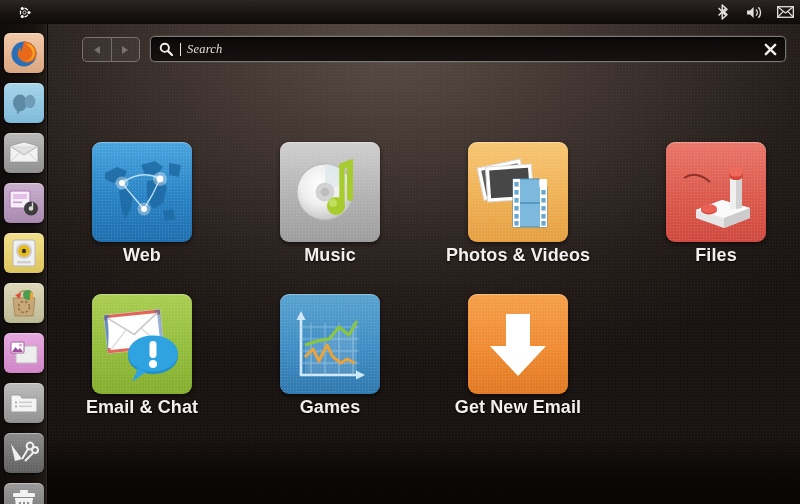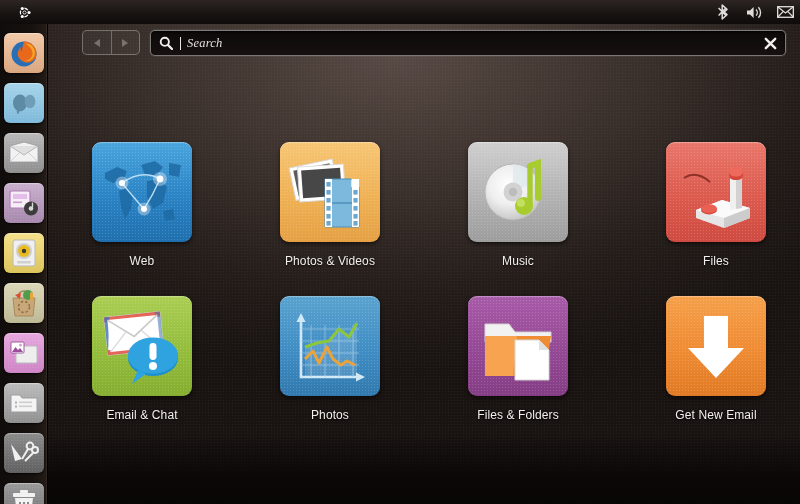--- a/index.html
+++ b/index.html
@@ -58,21 +58,21 @@
   }
   #dash-bottomfade{
     position:absolute; left:0; bottom:0; width:752px; height:70px;
     background:linear-gradient(to bottom, rgba(10,7,6,0) 0%, rgba(8,6,5,.85) 60%, #080605 100%);
     pointer-events:none;
   }
 
   
   #search-row{
     position:absolute; top:6px; left:14px; width:724px; height:32px;
-    display:flex; align-items:flex-start; gap:10px; z-index:12;padding-left:20px;
+    display:flex; align-items:flex-end; gap:10px; z-index:12;padding-left:20px;
   }
   #nav-buttons{
     display:flex; width:58px; height:25px; border-radius:5px;
     border:1px solid rgba(255,255,255,.30);
     background:rgba(255,255,255,.045);
     overflow:hidden;
   }
   .nav-btn{
     width:29px; height:100%; display:flex; align-items:center; justify-content:center;
   }
@@ -110,22 +110,22 @@
     box-shadow:inset 0 1px 0 rgba(255,255,255,.30), 0 2px 4px rgba(0,0,0,.55);
     display:flex; align-items:center; justify-content:center;
   }
   .cat-tile:after{
     content:""; position:absolute; inset:0;
     background-image:radial-gradient(rgba(255,255,255,.16) 0.5px, transparent 0.6px);
     background-size:3px 3px; pointer-events:none;
   }
   .cat-tile svg{ position:relative; z-index:2; display:block; }
   .cat-label{
-    margin-top:12px; font-size:12px; color:#f2efed; letter-spacing:.1px;
-    text-shadow:0 1px 2px rgba(0,0,0,.9); white-space:nowrap;
+    margin-top:3px; font-size:18px; color:#f2efed; letter-spacing:.1px;
+    text-shadow:0 1px 2px rgba(0,0,0,.9); white-space:nowrap;font-weight:bold;
   }
   
   #grid .cat:nth-child(4n){ transform:translateX(10px); }
 </style>
 </head>
 <body>
 
 <div id="screen">
 
   <div id="top-panel">
@@ -347,20 +347,43 @@
               <circle cx="47" cy="62" r="3"></circle>
             </g>
             <g fill="#ffffff" opacity=".35">
               <circle cx="25" cy="36" r="6.5"></circle>
               <circle cx="63" cy="32" r="7"></circle>
               <circle cx="47" cy="62" r="6.5"></circle>
             </g>
           </svg>
         </div>
         <div class="cat-label">Web</div>
+      </div>
+
+      <div class="cat">
+        <div class="cat-tile" style="background:linear-gradient(to bottom,#cfcfcf 0%,#b2b2b2 55%,#9d9d9d 100%);">
+          <svg width="88" height="88" viewBox="0 0 88 88">
+            <defs>
+              <radialGradient id="cdg" cx="42%" cy="38%" r="62%">
+                <stop offset="0%" stop-color="#ffffff"></stop>
+                <stop offset="55%" stop-color="#efefef"></stop>
+                <stop offset="100%" stop-color="#c9c9c9"></stop>
+              </radialGradient>
+            </defs>
+            <circle cx="39" cy="44" r="28" fill="url(#cdg)" stroke="#b6b6b6" stroke-width="1"></circle>
+            <path d="M39 16 A28 28 0 0 1 64 33 L39 44 Z" fill="#dfe8ee" opacity=".75"></path>
+            <circle cx="39" cy="44" r="9.5" fill="#d2d2d2"></circle>
+            <circle cx="39" cy="44" r="4.2" fill="#bcbcbc"></circle>
+            <path d="M56 18 L64 15 L64 50" stroke="#a8cc2e" stroke-width="6" fill="none" stroke-linecap="round"></path>
+            <path d="M56 18 L56 56" stroke="#a8cc2e" stroke-width="5.4" fill="none" stroke-linecap="round"></path>
+            <circle cx="50" cy="58" r="9" fill="#a8cc2e"></circle>
+            <circle cx="47" cy="55" r="4" fill="#c9e36a" opacity=".8"></circle>
+          </svg>
+        </div>
+        <div class="cat-label">Music</div>
       </div>
 
       <div class="cat">
         <div class="cat-tile" style="background:linear-gradient(to bottom,#f7c674 0%,#efb155 55%,#e5a043 100%);">
           <svg width="90" height="86" viewBox="0 0 90 86">
             <g transform="rotate(-12 40 34)">
               <rect x="8" y="12" width="44" height="33" fill="#ffffff" stroke="#d8d8d8" stroke-width="1"></rect>
               <rect x="11.5" y="15.5" width="37" height="26" fill="#5b5b5b"></rect>
             </g>
             <g transform="rotate(-4 44 40)">
@@ -386,43 +409,20 @@
                 <rect x="68.4" y="72" width="4.2" height="4.6"></rect>
               </g>
               <path d="M47 54 L67 54" stroke="#4e8fb8" stroke-width="1.4"></path>
             </g>
           </svg>
         </div>
         <div class="cat-label">Photos &amp; Videos</div>
       </div>
 
       <div class="cat">
-        <div class="cat-tile" style="background:linear-gradient(to bottom,#cfcfcf 0%,#b2b2b2 55%,#9d9d9d 100%);">
-          <svg width="88" height="88" viewBox="0 0 88 88">
-            <defs>
-              <radialGradient id="cdg" cx="42%" cy="38%" r="62%">
-                <stop offset="0%" stop-color="#ffffff"></stop>
-                <stop offset="55%" stop-color="#efefef"></stop>
-                <stop offset="100%" stop-color="#c9c9c9"></stop>
-              </radialGradient>
-            </defs>
-            <circle cx="39" cy="44" r="28" fill="url(#cdg)" stroke="#b6b6b6" stroke-width="1"></circle>
-            <path d="M39 16 A28 28 0 0 1 64 33 L39 44 Z" fill="#dfe8ee" opacity=".75"></path>
-            <circle cx="39" cy="44" r="9.5" fill="#d2d2d2"></circle>
-            <circle cx="39" cy="44" r="4.2" fill="#bcbcbc"></circle>
-            <path d="M56 18 L64 15 L64 50" stroke="#a8cc2e" stroke-width="6" fill="none" stroke-linecap="round"></path>
-            <path d="M56 18 L56 56" stroke="#a8cc2e" stroke-width="5.4" fill="none" stroke-linecap="round"></path>
-            <circle cx="50" cy="58" r="9" fill="#a8cc2e"></circle>
-            <circle cx="47" cy="55" r="4" fill="#c9e36a" opacity=".8"></circle>
-          </svg>
-        </div>
-        <div class="cat-label">Music</div>
-      </div>
-
-      <div class="cat">
         <div class="cat-tile" style="background:linear-gradient(to bottom,#e8776a 0%,#dc5a4e 55%,#cf4a40 100%);">
           <svg width="88" height="88" viewBox="0 0 88 88">
             <path d="M12 30 Q24 22 38 34" stroke="#8e3028" stroke-width="2" fill="none"></path>
             <path d="M24 62 L50 52 L78 60 L78 70 L52 80 L24 70 Z" fill="#e6e6e6"></path>
             <path d="M24 62 L50 52 L78 60 L52 70 Z" fill="#fafafa"></path>
             <path d="M52 70 L78 60 L78 70 L52 80 Z" fill="#cccccc"></path>
             <ellipse cx="37" cy="62" rx="8" ry="4.4" fill="#d6463a"></ellipse>
             <ellipse cx="37" cy="60.6" rx="8" ry="4.4" fill="#ea6053"></ellipse>
             <path d="M58 26 L70 26 L70 60 L58 62 Z" fill="#f0f0f0"></path>
             <path d="M64 26 L70 26 L70 60 L64 61 Z" fill="#d2d2d2"></path>
@@ -477,35 +477,23 @@
               <path d="M14 62 L72 62"></path>
                 <path d="M14 50 L72 50"></path>
               <path d="M14 38 L72 38"></path>
                 <path d="M14 26 L72 26"></path>
             </g>
             <path d="M18 44 L30 40 L42 38 L52 26 L62 34 L70 20 L70 74 L18 74 Z" fill="#ffffff" opacity=".13"></path>
             <path d="M18 44 L30 40 L42 38 L52 26 L62 34 L70 20" stroke="#8cc63f" stroke-width="3" fill="none" stroke-linejoin="round"></path>
             <path d="M18 56 L26 48 L32 60 L40 44 L46 56 L54 62 L60 58 L68 62" stroke="#e8a33d" stroke-width="3" fill="none" stroke-linejoin="round"></path>
           </svg>
         </div>
-        <div class="cat-label">Photos</div>
-      </div>
-
-      <div class="cat">
-        <div class="cat-tile" style="background:linear-gradient(to bottom,#a85ba8 0%,#944994 55%,#843d84 100%);">
-          <svg width="86" height="80" viewBox="0 0 86 80">
-            <path d="M10 18 L34 18 L40 26 L76 26 L76 36 L10 36 Z" fill="#f2f2f2" stroke="#d2d2d2" stroke-width="1"></path>
-            <path d="M10 30 L76 30 L70 70 L10 70 Z" fill="#ef8b33"></path>
-            <path d="M10 30 L42 30 L38 70 L10 70 Z" fill="#f7a34f"></path>
-            <path d="M40 34 L64 34 L74 44 L74 74 L40 74 Z" fill="#ffffff" stroke="#d6d6d6" stroke-width="1"></path>
-            <path d="M64 34 L74 44 L64 44 Z" fill="#e0e0e0"></path>
-          </svg>
-        </div>
-        <div class="cat-label">Files &amp; Folders</div>
-      </div>
+        <div class="cat-label">Games</div>
+      </div>
+
 
       <div class="cat">
         <div class="cat-tile" style="background:linear-gradient(to bottom,#f5a04a 0%,#ef8b33 55%,#e07a24 100%);">
           <svg width="80" height="80" viewBox="0 0 80 80">
             <path d="M28 10 L52 10 L52 42 L68 42 L40 72 L12 42 L28 42 Z" fill="#ffffff"></path>
           </svg>
         </div>
         <div class="cat-label">Get New Email</div>
       </div>
 

